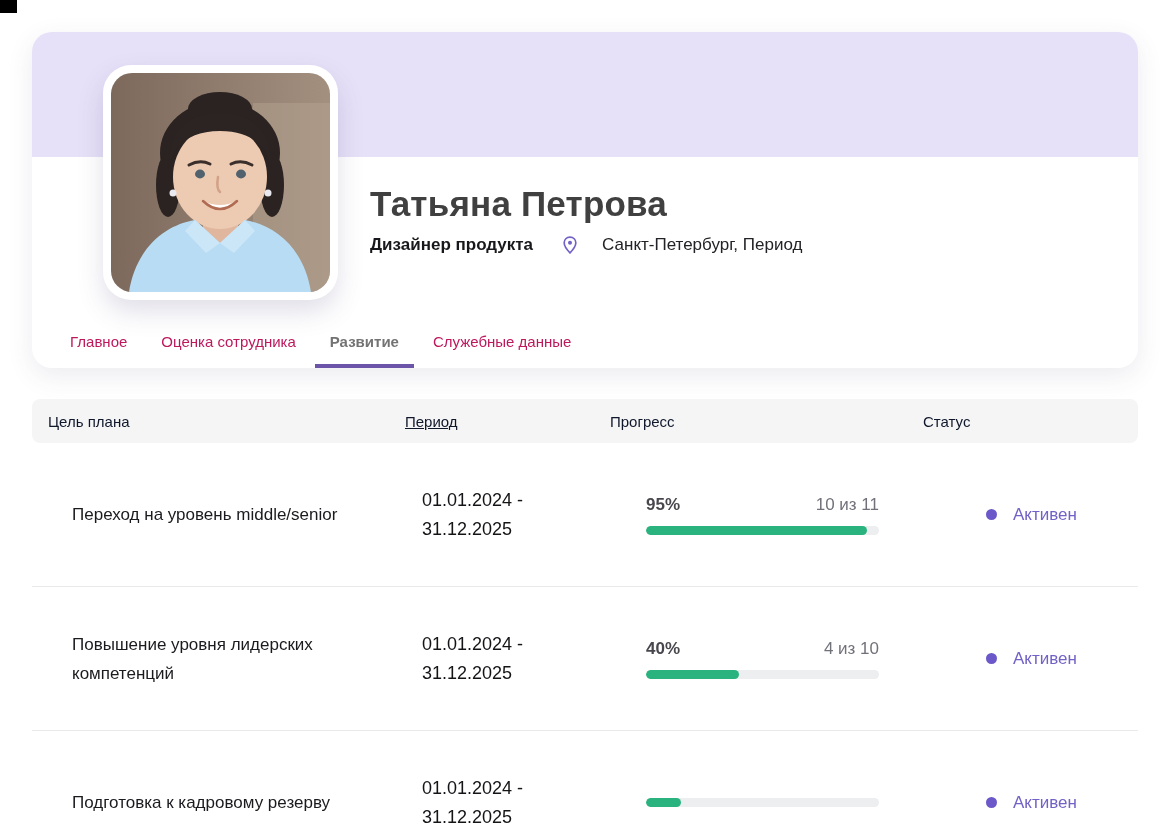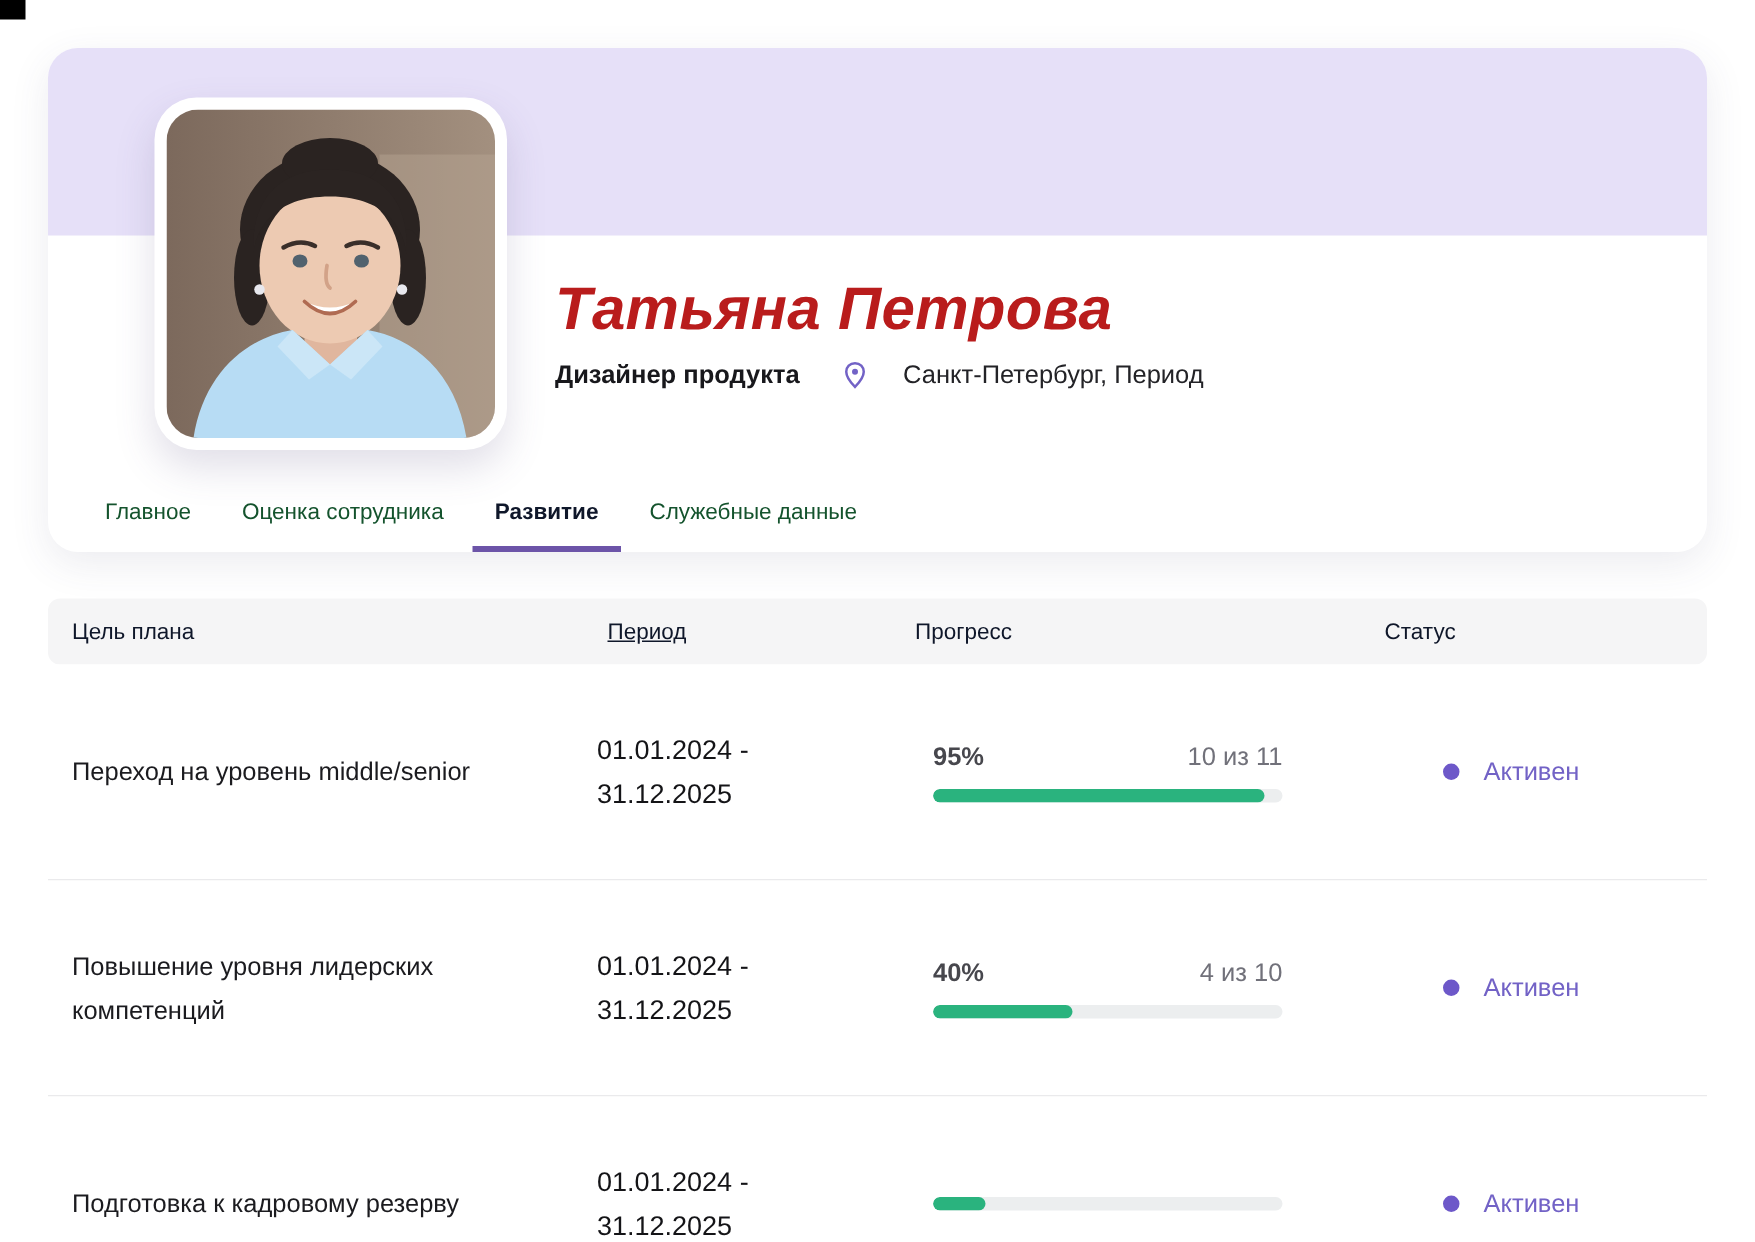--- a/index.html
+++ b/index.html
@@ -18,47 +18,47 @@
   }
   .band { position:absolute; left:0; top:0; right:0; height:125px; background:#E6E0F8; }
   .avatar {
     position:absolute; left:71px; top:33px; width:235px; height:235px;
     background:#fff; border-radius:28px; padding:8px;
     box-shadow:0 12px 26px rgba(90,80,130,.18);
   }
   .avatar svg { display:block; width:219px; height:219px; border-radius:21px; }
 
   .identity { position:absolute; left:338px; top:152px; }
-  .name { font-size:40px; font-weight:700; color:#b91c1c; letter-spacing:.2px;font-style:italic; }
+  .name { font-size:35px; font-weight:700; color:#404040; letter-spacing:.2px; }
   .subtitle { margin-top:11px; display:flex; align-items:center; gap:22px; font-size:17px; }
   .role { font-weight:700; color:#18181c; }
   .pin { display:inline-flex; margin-left:5px; }
   .loc { color:#232327; }
 
   .tabs { position:absolute; left:38px; bottom:0; display:flex; gap:34px; align-items:flex-end; }
-  .tab { font-size:15px; color:#14532d; padding-bottom:18px; cursor:pointer; white-space:nowrap; }
+  .tab { font-size:15px; color:#be185d; padding-bottom:18px; cursor:pointer; white-space:nowrap; }
   .tab.active {
-    color:#0f172a; font-weight:700; padding:0 15px 14px 15px; margin:0 -15px;
+    color:#737373; font-weight:700; padding:0 15px 14px 15px; margin:0 -15px;
     border-bottom:4px solid #6C54A8;
   }
 
   
   .thead {
     position:absolute; left:32px; top:399px; width:1106px; height:44px;
     background:#F5F5F6; border-radius:8px; display:flex; align-items:center;
     padding-left:16px; font-size:15px; color:#0f172a;
   }
   .th-goal { width:357px; } .th-period { width:205px;text-decoration:underline; } .th-progress { width:313px; }
 
   .tbody { position:absolute; left:32px; top:443px; width:1106px; }
   .trow {
     height:144px; display:flex; align-items:center; padding-left:16px;
     border-bottom:1px solid #EAEAEC; background:#fff;
   }
-  .c-goal { width:350px; font-size:17px; line-height:29px; color:#1b1b1f; }
+  .c-goal { width:350px; font-size:17px; line-height:29px; color:#1b1b1f;margin-left:24px; }
   .c-goal .txt { max-width:335px; }
   .c-period { width:224px; font-size:18px; line-height:29px; color:#141417; }
   .c-progress { width:233px; }
   .p-top { display:flex; justify-content:space-between; align-items:baseline; margin-bottom:11px; }
   .pct { font-size:17px; font-weight:700; color:#47474D; }
   .ratio { font-size:17px; color:#71717A; }
   .bar { height:9px; border-radius:5px; background:#ECEEEF; overflow:hidden; }
   .fill { height:100%; border-radius:5px; background:#2AB37E; }
   .c-status { margin-left:107px; display:flex; align-items:center; gap:16px; }
   .dot { width:11px; height:11px; border-radius:50%; background:#6D58C9; }

